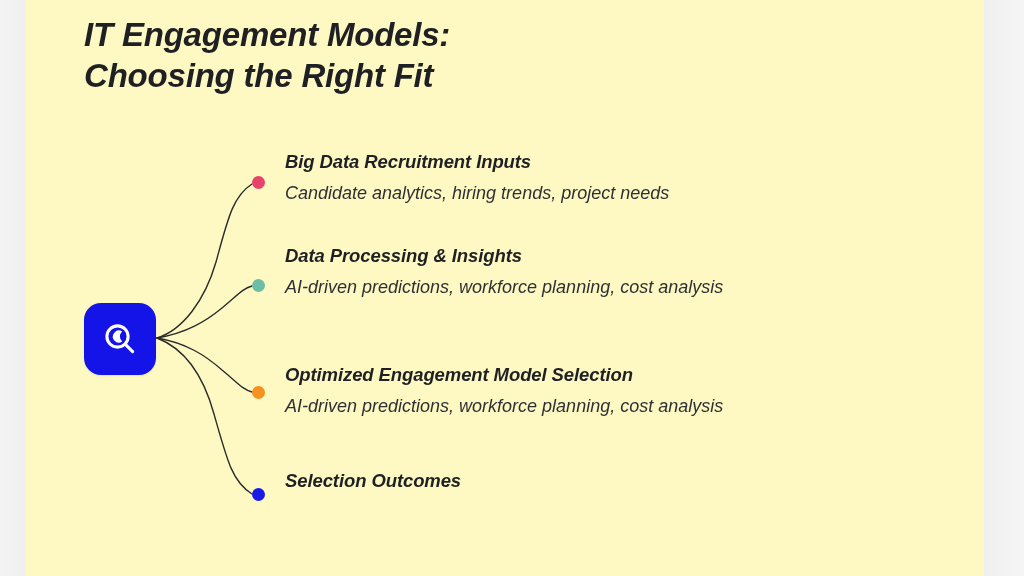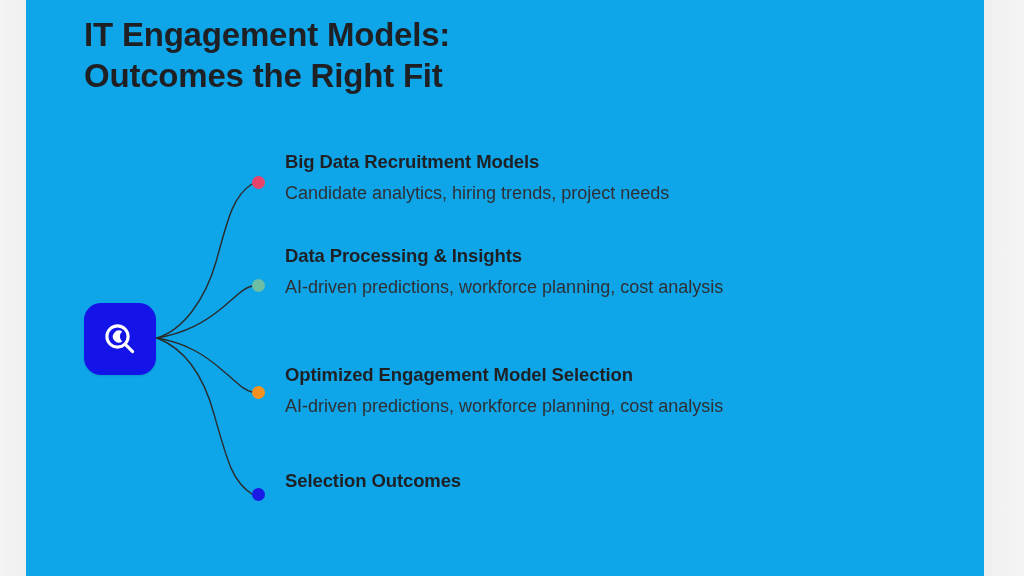--- a/index.html
+++ b/index.html
@@ -113,28 +113,28 @@
   .dot {
     position: absolute;
     width: 13px;
     height: 13px;
     border-radius: 50%;
   }
 </style>
 </head>
 <body>
 
-<div id="slide" style="background: #0ea5e9;">
+<div id="slide" style="background: #fef9c3; font-style: italic;">
 
   <div class="edge-band left"></div>
   <div class="edge-band right"></div>
 
   <div id="title-block">
     <div class="title-line" style="color: rgb(31, 32, 36);">IT Engagement Models:</div>
-    <div class="title-line" style="color: rgb(31, 32, 36);">Outcomes the Right Fit</div>
+    <div class="title-line" style="color: rgb(31, 32, 36);">Choosing the Right Fit</div>
   </div>
 
   <div id="diagram">
 
     <svg id="connectors" viewBox="0 0 1024 576">
       <g fill="none" stroke="#2b2b2b" stroke-width="1.4" stroke-linecap="round">
         <path d="M157,338 C183,330 205,300 216,262 C228,218 233,196 252,184"></path>
         <path d="M157,338 C186,333 205,322 222,308 C238,295 242,289 252,286"></path>
         <path d="M157,338 C186,343 205,355 222,370 C238,383 242,389 252,392"></path>
         <path d="M157,338 C183,348 203,374 214,414 C228,464 233,482 252,494"></path>
@@ -146,21 +146,21 @@
         <svg width="40" height="40" viewBox="0 0 40 40" aria-hidden="true">
           <circle cx="17.5" cy="17.5" r="10.6" fill="none" stroke="#ffffff" stroke-width="3.1"></circle>
           <path d="M22.2 12.6a6.0 6.0 0 1 0 0 10.0 6.6 6.6 0 0 1 0 -10.0 Z" fill="#ffffff"></path>
           <line x1="25.6" y1="25.6" x2="32.6" y2="32.6" stroke="#ffffff" stroke-width="3.1" stroke-linecap="round"></line>
         </svg>
       </span>
     </div>
 
     <div class="dot" style="left: 252px; top: 176px; background: rgb(232, 67, 107);"></div>
     <div class="branch" style="top:150px;">
-      <p class="branch-heading">Big Data Recruitment Models</p>
+      <p class="branch-heading">Big Data Recruitment Inputs</p>
       <p class="branch-desc">Candidate analytics, hiring trends, project needs</p>
     </div>
 
     <div class="dot" style="left: 252px; top: 279px; background: rgb(108, 191, 165);"></div>
     <div class="branch" style="top:244px;">
       <p class="branch-heading">Data Processing &amp; Insights</p>
       <p class="branch-desc">AI-driven predictions, workforce planning, cost analysis</p>
     </div>
 
     <div class="dot" style="left: 252px; top: 386px; background: rgb(245, 145, 32);"></div>

